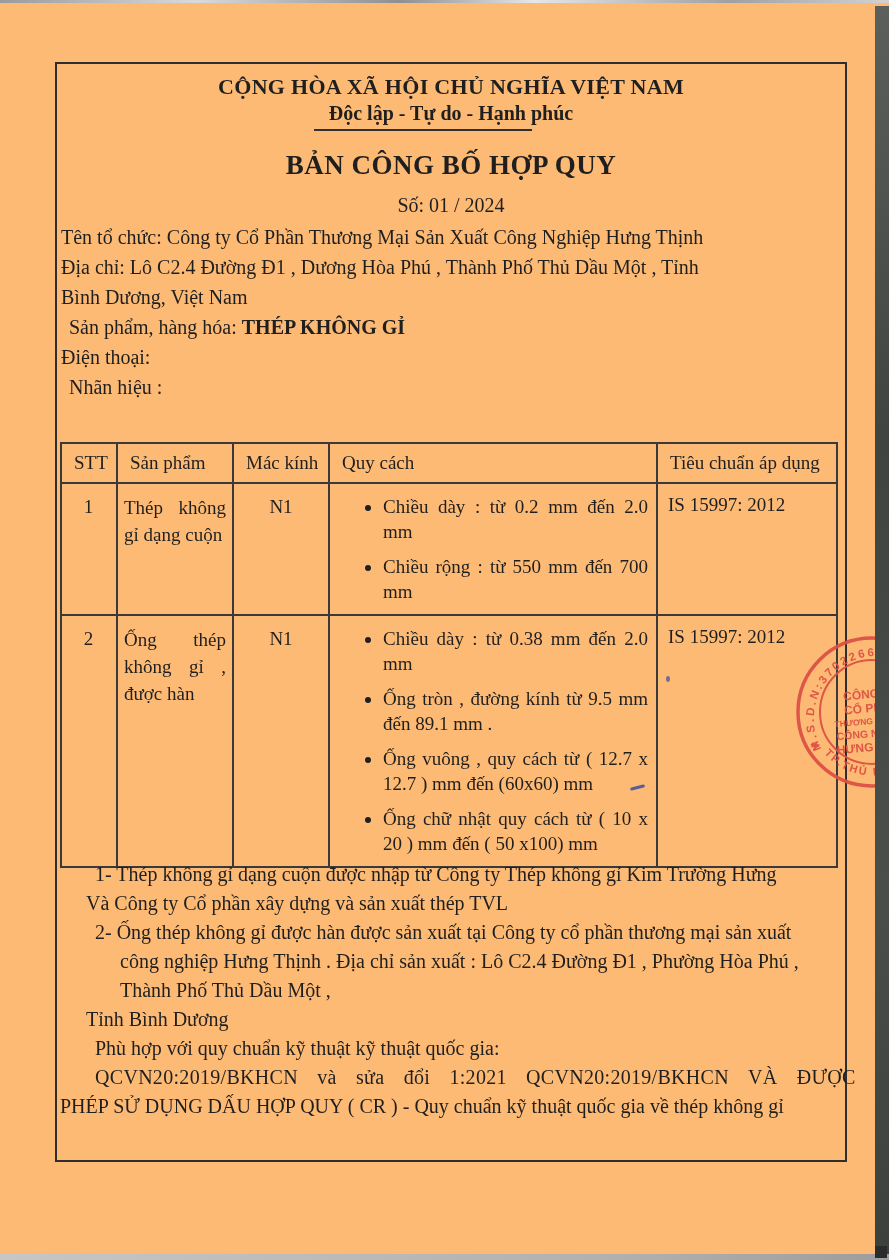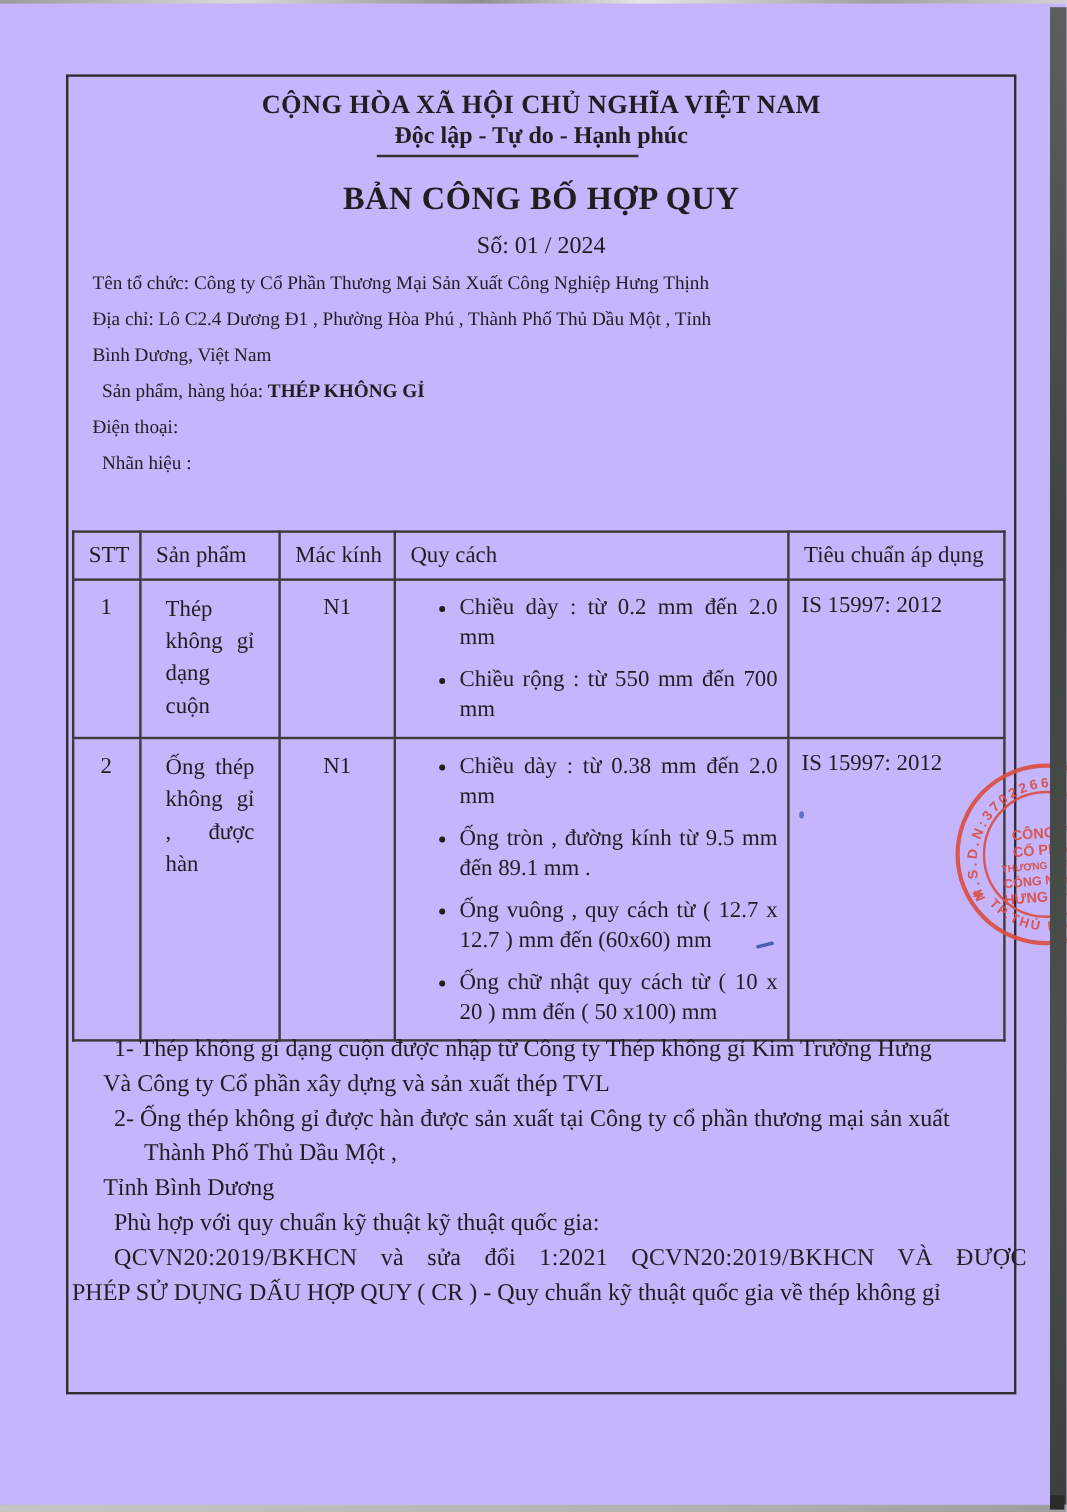--- a/index.html
+++ b/index.html
@@ -1,18 +1,18 @@
 <!DOCTYPE html>
 <html><head>
 <meta charset="utf-8">
 <style>
   html,body { margin:0; padding:0; background:#ffffff; }
   .page {
     position:relative; width:889px; height:1260px; overflow:hidden;
-    background:#c4b5fd; color:#1f1f1f;
+    background:#fdba74; color:#1f1f1f;
     font-family:"Liberation Serif","DejaVu Serif",serif;
   }
   
   .top-edge { position:absolute; top:0; left:0; right:0; height:3px; z-index:7;
     background:linear-gradient(90deg,#9a9a9a,#d9d9d9 22%,#8f8f8f 45%,#e6e6e6 60%,#a0a0a0 82%,#d2d2d2); }
   .right-edge { position:absolute; top:6px; right:0; width:14px; height:1248px; z-index:6;
     background:linear-gradient(180deg,#5b605c,#3f4440 35%,#4a4f4b 70%,#3c413d); }
   .bottom-edge { position:absolute; left:0; right:0; bottom:0; height:6px; z-index:7;
     background:linear-gradient(90deg,#c6c6c6,#b0b0b0 70%,#9d9d9d); }
   .corner-dot { position:absolute; right:2px; bottom:2px; width:12px; height:12px; background:#2b2b2b; z-index:8; }
@@ -21,32 +21,32 @@
   .frame { position:absolute; left:55px; top:62px; width:788px; height:1096px;
     border:2px solid #2e2e2e; }
 
   .centered { position:absolute; left:0; width:100%; text-align:center; }
   .nat-title { top:10px; font-size:22px; font-weight:bold; letter-spacing:0.3px; }
   .motto { top:38px; font-size:20px; font-weight:bold; }
   .motto-underline { position:absolute; top:65px; left:257px; width:218px; height:2px; background:#2f2f2f; }
   .doc-title { top:86px; font-size:27px; font-weight:bold; letter-spacing:0.5px; }
   .doc-num { top:130px; font-size:20px; }
 
-  .info { position:absolute; top:158px; left:20px; width:752px; font-size:16px; }
+  .info { position:absolute; top:158px; left:4px; width:752px; font-size:20px; }
   .info .line { height:30px; line-height:30px; white-space:nowrap; }
   .info .indented { padding-left:8px; }
   .bold { font-weight:bold; }
 
   .table-wrap { position:absolute; top:378px; left:3px; }
   table.spec { border-collapse:collapse; table-layout:fixed; width:776px; font-size:19px; }
   table.spec th, table.spec td { border:2px solid #3a3a3a; vertical-align:top; font-weight:normal; }
   table.spec th { height:36px; text-align:left; padding:0 0 0 12px; line-height:38px; white-space:nowrap; }
   th.c-stt, td.c-stt { text-align:center; padding-left:0; }
   td.c-stt { padding-top:12px; }
-  td.c-sp { padding:10px 20px; text-align:justify; line-height:27px; }
+  td.c-sp { padding:10px 6px; text-align:justify; line-height:27px; }
   td.c-mt { text-align:center; padding-top:12px; }
   td.c-qc { padding:4px 8px 0 15px; }
   td.c-qc ul { margin:4px 0 0 0; padding-left:38px; }
   td.c-qc li { margin:6px 0 10px 0; text-align:justify; line-height:25px; }
   td.c-tc { padding:10px 8px 0 10px;margin-top:45px; }
 
   .notes { position:absolute; top:796px; left:3px; width:778px; font-size:20px; line-height:29px; }
   .notes .ind0 { padding-left:26px; }
   .notes .ind1 { padding-left:35px; }
   .notes .ind2 { padding-left:60px; }
@@ -75,21 +75,21 @@
   <div class="frame">
 
     <div class="centered nat-title">CỘNG HÒA XÃ HỘI CHỦ NGHĨA VIỆT NAM</div>
     <div class="centered motto">Độc lập - Tự do - Hạnh phúc</div>
     <div class="motto-underline"></div>
     <div class="centered doc-title">BẢN CÔNG BỐ HỢP QUY</div>
     <div class="centered doc-num">Số: 01 / 2024</div>
 
     <div class="info">
       <div class="line">Tên tổ chức: Công ty Cổ Phần Thương Mại Sản Xuất Công Nghiệp Hưng Thịnh</div>
-      <div class="line">Địa chỉ: Lô C2.4 Dương Đ1 , Phường Hòa Phú , Thành Phố Thủ Dầu Một , Tỉnh</div>
+      <div class="line">Địa chỉ: Lô C2.4 Đường Đ1 , Dương Hòa Phú , Thành Phố Thủ Dầu Một , Tỉnh</div>
       <div class="line">Bình Dương, Việt Nam</div>
       <div class="line indented"><span>Sản phẩm, hàng hóa: </span><span class="bold">THÉP KHÔNG GỈ</span></div>
       <div class="line">Điện thoại:</div>
       <div class="line indented">Nhãn hiệu :</div>
     </div>
 
     <div class="table-wrap">
       <table class="spec">
         <colgroup>
           <col style="width:56px">
@@ -135,20 +135,21 @@
             <td class="c-tc">IS 15997: 2012</td>
           </tr>
         </tbody>
       </table>
     </div>
 
     <div class="notes">
       <div class="ind1">1-  Thép không gỉ dạng cuộn được nhập từ Công ty Thép không gỉ Kim Trường Hưng</div>
       <div class="ind0">Và Công ty Cổ phần xây dựng và sản xuất thép TVL</div>
       <div class="ind1">2-  Ống thép không gỉ được hàn được sản xuất tại Công ty cổ phần thương mại sản xuất</div>
+      <div class="ind2">công nghiệp Hưng Thịnh . Địa chỉ sản xuất : Lô C2.4 Đường Đ1 , Phường Hòa Phú ,</div>
       <div class="ind2">Thành Phố Thủ Dầu Một ,</div>
       <div class="ind0">Tỉnh Bình Dương</div>
       <div class="ind1">Phù hợp với quy chuẩn kỹ thuật kỹ thuật quốc gia:</div>
       <div class="qcvn1">QCVN20:2019/BKHCN và sửa đổi 1:2021 QCVN20:2019/BKHCN VÀ ĐƯỢC</div>
       <div>PHÉP SỬ DỤNG DẤU HỢP QUY ( CR ) -  Quy chuẩn kỹ thuật quốc gia về thép không gỉ</div>
     </div>
 
   </div>
 
   <div class="pen-dash"></div>

